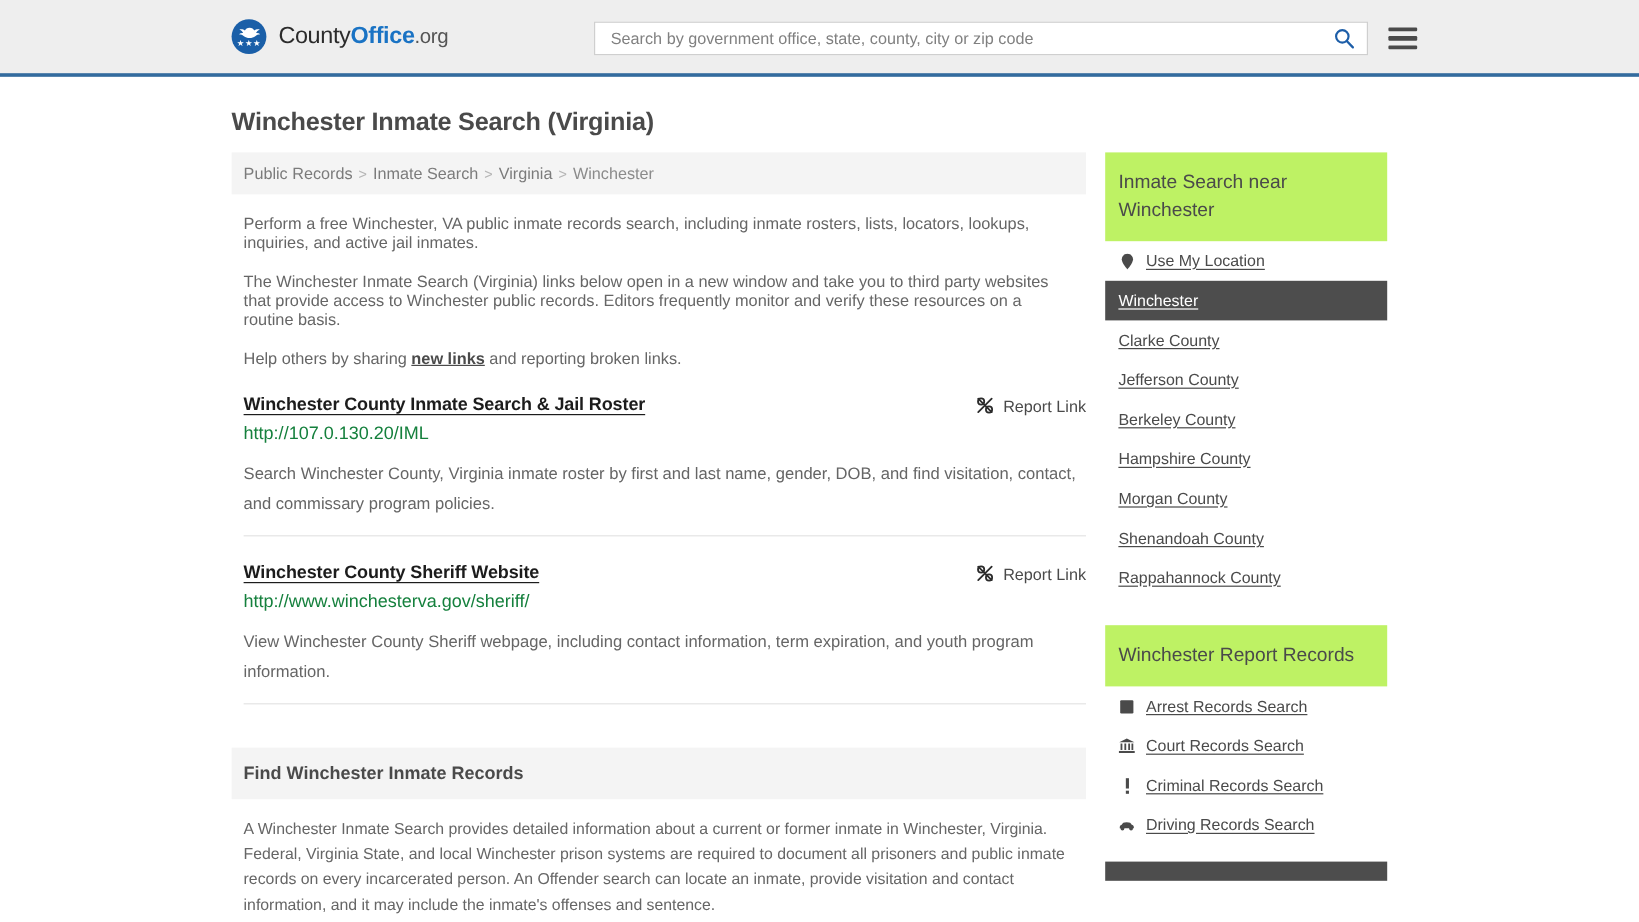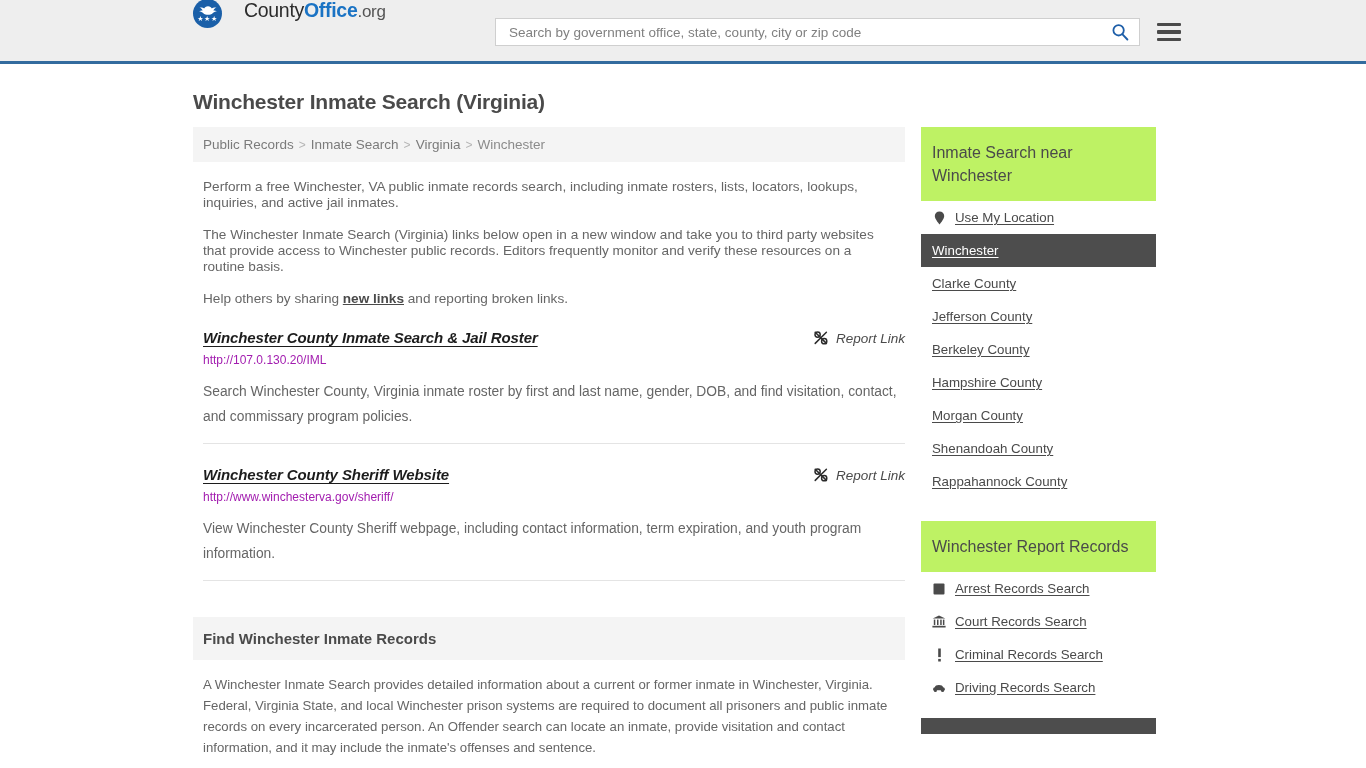--- a/index.html
+++ b/index.html
@@ -17,22 +17,23 @@
   .header {
     height: 64px;
     background: #eeeeee;
     border-bottom: 3px solid #336b9e;
     display: flex;
     align-items: center;
     position: relative;
   }
   .logo-wrap {
     display: flex;
+    align-items: center;
     margin-left: 193px;
-    gap: 22px;
+    gap: 10px;
     height: 64px;
   }
   .logo-mark {
     width: 29px; height: 29px;
     border-radius: 50%;
     background: #1a5fa8;
     position: relative;
     flex: 0 0 auto;
     overflow: hidden;
   }
@@ -157,21 +158,20 @@
     margin: 22px 0 0 10px;
     padding-bottom: 14px;
     border-bottom: 1px solid #e4e4e4;
     position: relative;
   }
   .result:last-of-type { border-bottom: 1px solid #e4e4e4; }
   .result-head {
     display: flex;
     align-items: center;
     justify-content: space-between;
-    font-style: italic;
   }
   .result-title {
     font-size: 15px;
     font-weight: bold;
     color: #1c1c1c;
     text-decoration: underline;
     text-underline-offset: 3px;
     cursor: pointer;
     letter-spacing: -0.1px;
   }
@@ -179,22 +179,22 @@
     display: flex;
     align-items: center;
     gap: 7px;
     font-size: 13.5px;
     color: #4a4a4a;
     cursor: pointer;
     white-space: nowrap;
     padding-top: 1px;
   }
   .result-url {
-    font-size: 12px;
-    color: #a21caf;
+    font-size: 15px;
+    color: #15803d;
     margin-top: 7px;
   }
   .result-desc {
     font-size: 13.8px;
     line-height: 25px;
     color: #666666;
     margin-top: 12px;
     max-width: 700px;
   }
 

